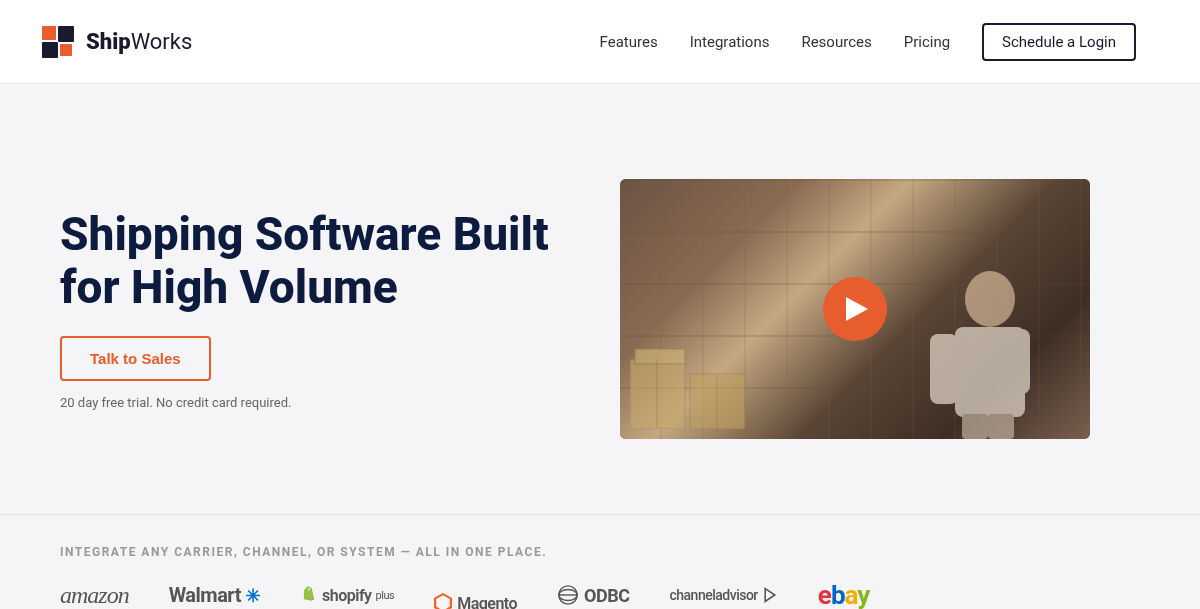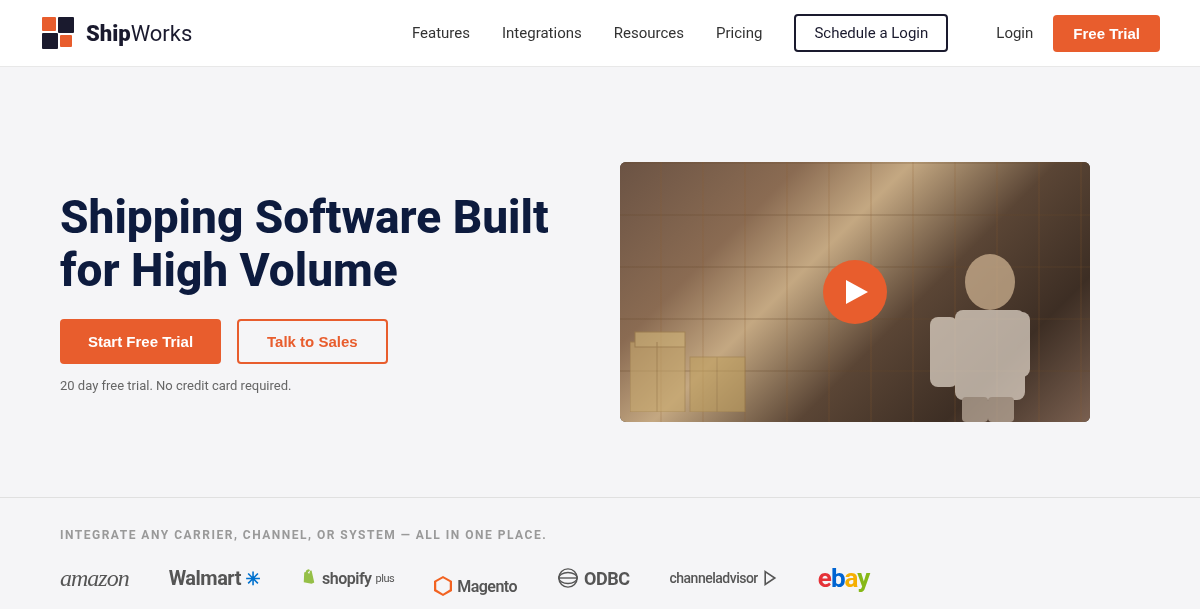--- a/index.html
+++ b/index.html
@@ -11,21 +11,21 @@
       min-height: 609px;
       overflow-x: hidden;
     }
 
     
     .navbar {
       background: #ffffff;
       display: flex;
       align-items: center;
       padding: 0 40px;
-      height: 67px;
+      height: 84px;
       border-bottom: 1px solid #e8e8e8;
     }
     .logo-area {
       display: flex;
       align-items: center;
       gap: 10px;
       margin-right: auto;
     }
     .logo-icon {
       width: 36px;
@@ -244,31 +244,26 @@
   </div>
 
   <div class="nav-links">
     <a class="nav-link">Features</a>
     <a class="nav-link">Integrations</a>
     <a class="nav-link">Resources</a>
     <a class="nav-link">Pricing</a>
     <a class="nav-link-schedule">Schedule a Login</a>
   </div>
 
-  <div class="nav-right">
-    <a class="nav-login">Login</a>
-    <button class="btn-free-trial-nav">Free Trial</button>
-  </div>
 </nav>
 
 <section class="hero">
   <div class="hero-left">
     <h1 class="hero-title">Shipping Software Built for High Volume</h1>
     <div class="hero-buttons">
-      <button class="btn-start-trial">Start Free Trial</button>
       <button class="btn-talk-sales">Talk to Sales</button>
     </div>
     <p class="trial-note">20 day free trial. No credit card required.</p>
   </div>
 
   <div class="hero-right">
     <div class="video-container">
       <div class="video-bg"></div>
       <div class="warehouse-detail"></div>
 

